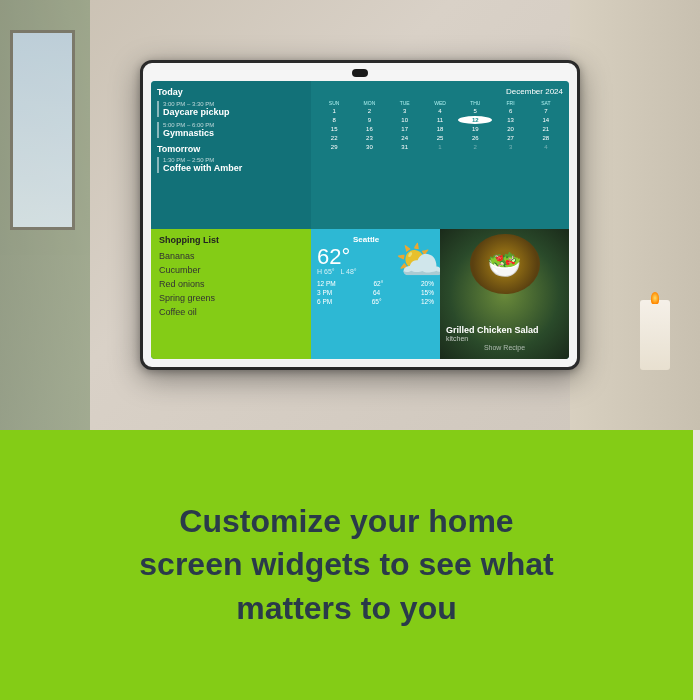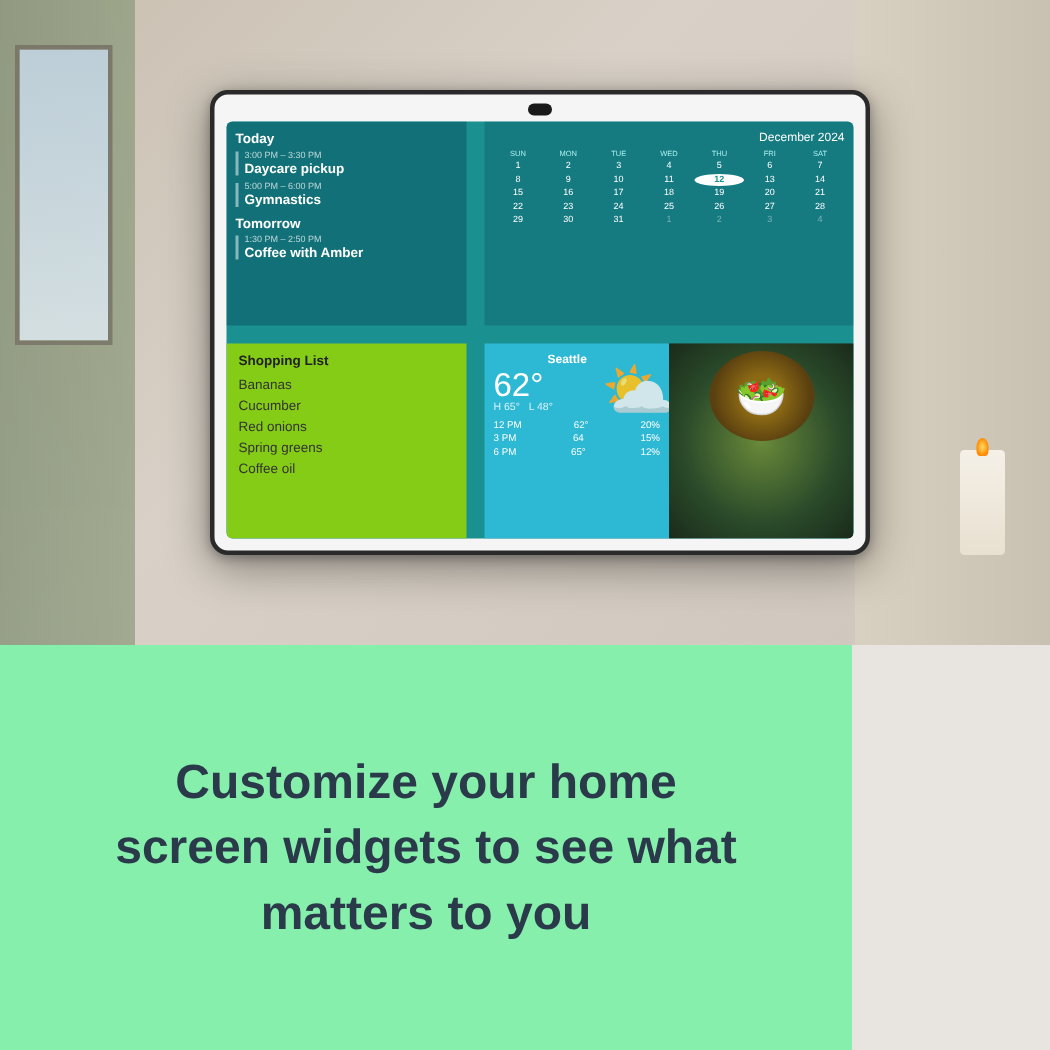--- a/index.html
+++ b/index.html
@@ -85,21 +85,20 @@
       overflow: hidden;
     }
 
     
     .screen-grid {
       display: grid;
       grid-template-columns: 160px 1fr;
       grid-template-rows: 1fr 130px;
       width: 100%;
       height: 100%;
-      gap: 12px;
     }
 
     
     .calendar-widget {
       background: rgba(20,110,120,0.6);
       padding: 6px;
       color: white;
       font-size: 7px;
     }
 
@@ -316,23 +315,23 @@
       left: 50%;
       transform: translateX(-50%);
       width: 8px;
       height: 12px;
       background: radial-gradient(ellipse, #ffdd66 0%, #ff8800 70%);
       border-radius: 50% 50% 30% 30%;
     }
 
     
     .bottom-section {
-      width: 568px;
+      width: 693px;
       height: 270px;
-      background: #86efac;
+      background: #84cc16;
       display: flex;
       align-items: center;
       justify-content: center;
       padding: 20px 60px;
     }
 
     .tagline {
       text-align: center;
       color: #2a3a4a;
       font-size: 32px;
@@ -463,20 +462,25 @@
                 <span>6 PM</span>
                 <span>65°</span>
                 <span>12%</span>
               </div>
             </div>
           </div>
 
           <div class="recipe-widget">
             <div class="recipe-bg"></div>
             <div class="recipe-plate">🥗</div>
+            <div class="recipe-info">
+              <div class="recipe-name">Grilled Chicken Salad</div>
+              <div class="recipe-source">kitchen</div>
+              <div class="recipe-cta">Show Recipe</div>
+            </div>
           </div>
         </div>
 
       </div>
     </div>
   </div>
 
   <div class="room-right">
     <div class="candle">
       <div class="candle-flame"></div>

